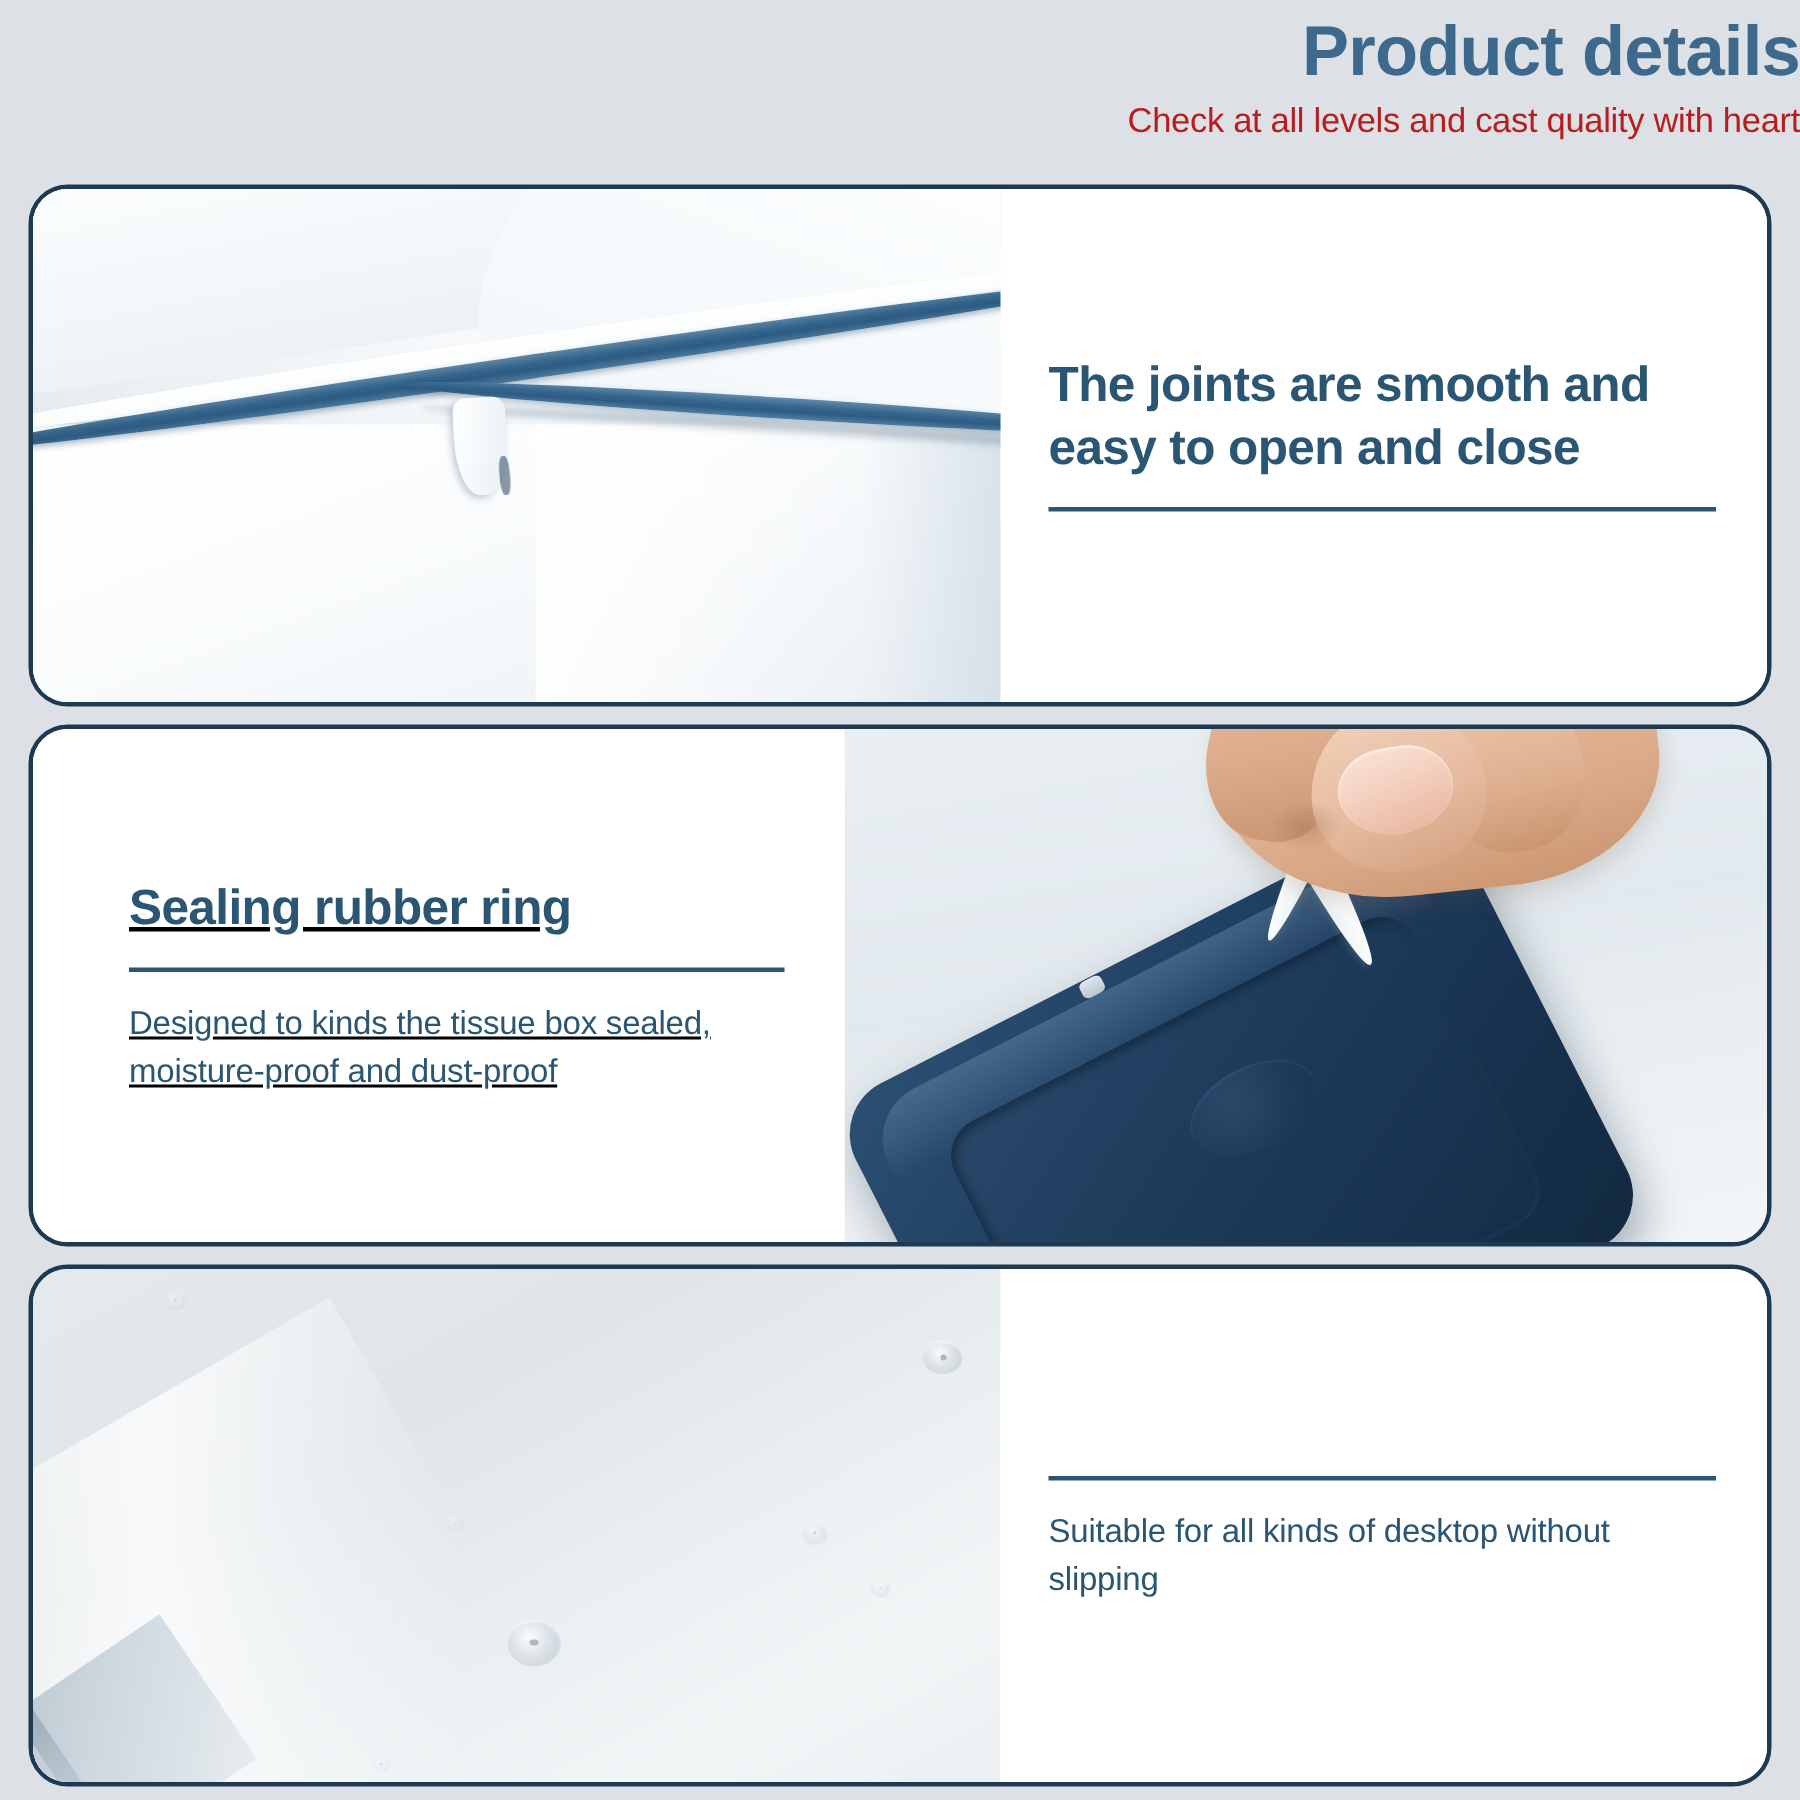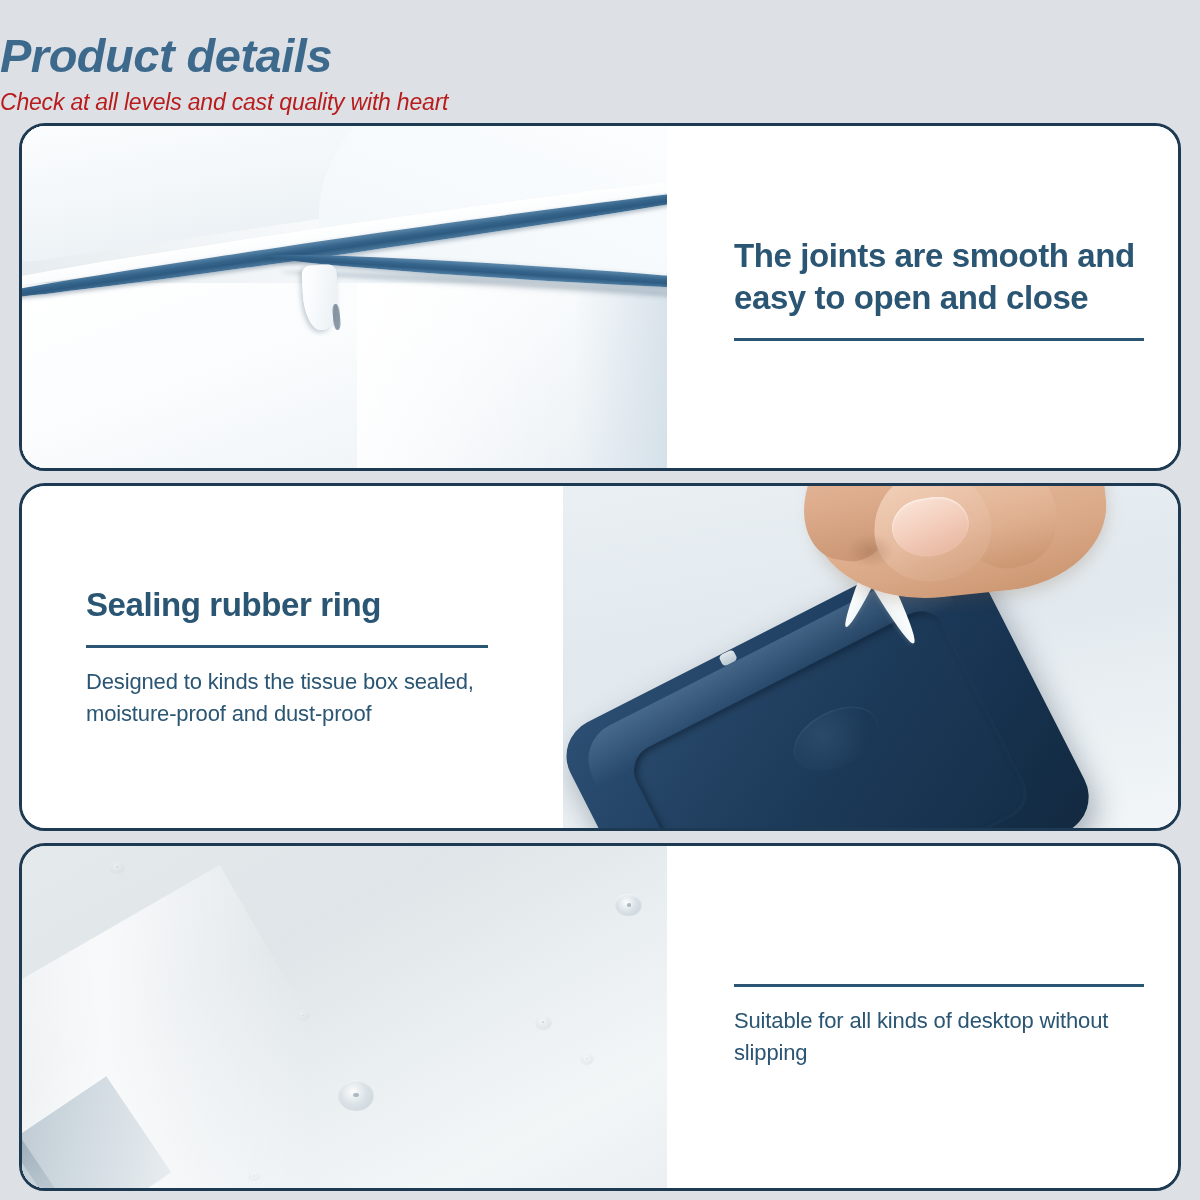--- a/index.html
+++ b/index.html
@@ -7,60 +7,59 @@
   html, body {
     width:1200px; height:1200px;
     background:#dde1e6;
     font-family:"Liberation Sans", sans-serif;
     overflow:hidden;
   }
 
   .page { position:relative; width:1200px; height:1200px; }
 
   
-  .header { text-align:left; padding-top:30px;font-style:italic; }
+  .header { text-align:right; padding-top:8px; }
   .header-title {
     font-size:47px; font-weight:700; color:#3d6a8c;
     letter-spacing:-0.5px; line-height:1.12;
   }
   .header-sub {
     font-size:23px; font-weight:400; color:#b91c1c;
     margin-top:6px; letter-spacing:-0.2px;
   }
 
   
   .cards {
     position:absolute; left:19px; top:123px;
     width:1162px; height:1068px;
     display:flex; flex-direction:column; gap:12px;
   }
   .card {
     flex:1 1 0; position:relative;
     border:3px solid #1e3a52; border-radius:26px;
     background:#ffffff; overflow:hidden;
     display:flex;
-    gap:35px;
   }
   .card.reverse { flex-direction:row-reverse; }
 
   
   .photo {
     position:relative; overflow:hidden; flex:0 0 auto;
   }
   .card1 .photo { width:645px; }
   .card2 .photo { width:615px; }
   .card3 .photo { width:645px; }
 
   
   .textpane {
     flex:1 1 auto; background:#ffffff;
     display:flex; flex-direction:column; justify-content:center;
     padding:0 34px 0 32px;
   }
-  .card2 .textpane { padding:0 40px 0 64px; }
+  .card2 .textpane { padding:0 40px 0 64px;text-decoration:underline; }
 
   .card-heading {
     font-size:33px; font-weight:700; color:#2a5573;
     line-height:1.26; letter-spacing:-0.4px;
   }
   .card2 .card-heading { font-size:33px; }
   .divider {
     height:3px; background:#2a5573;
     margin:19px 0 18px 0; width:100%;
   }

